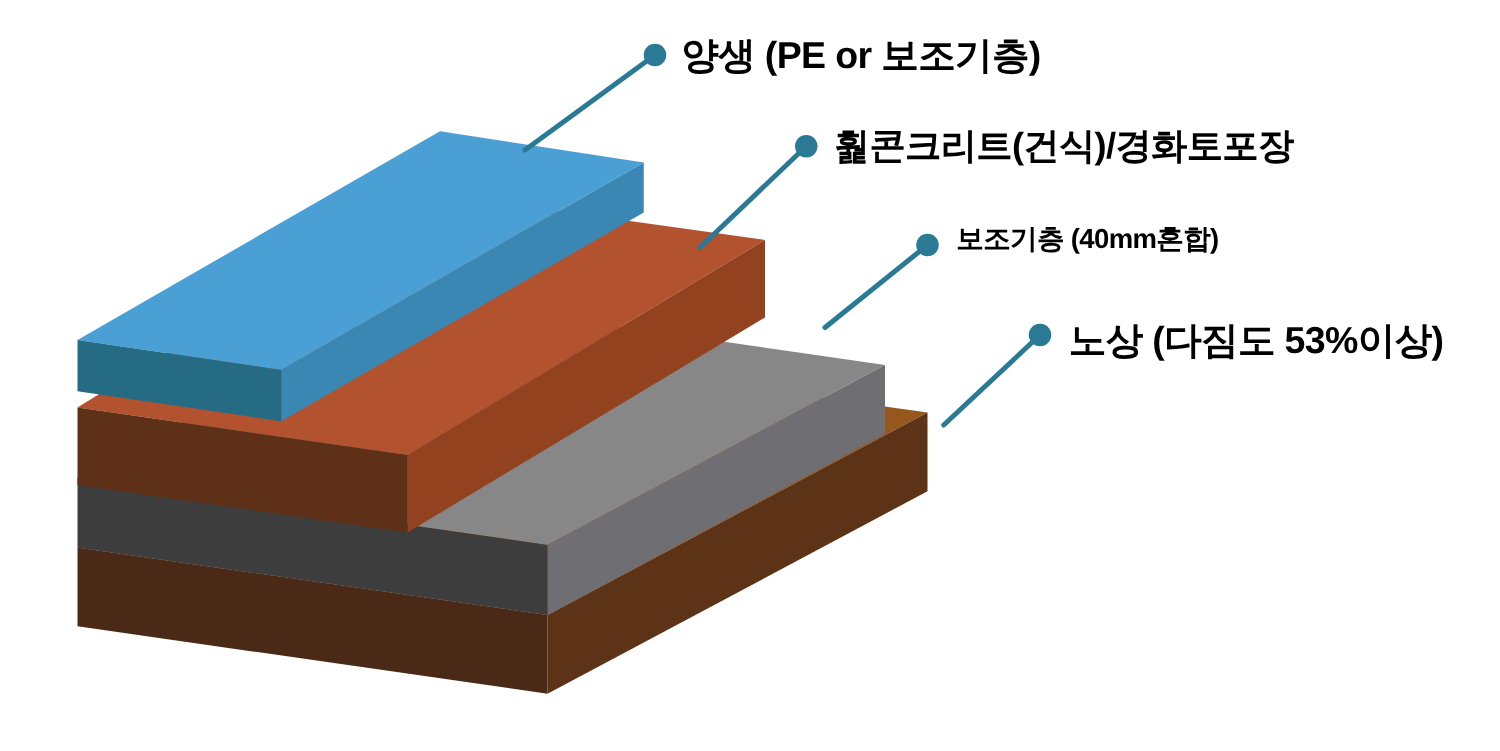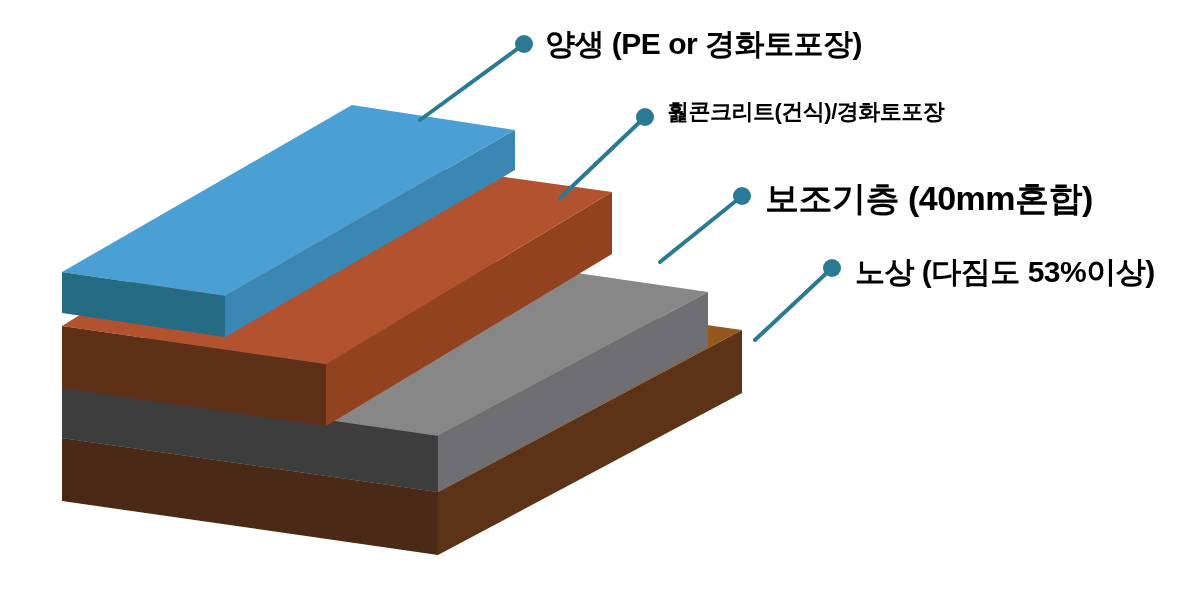--- a/index.html
+++ b/index.html
@@ -32,22 +32,22 @@
   }
   .label {
     position: absolute;
     white-space: nowrap;
     font-family: "Liberation Sans", sans-serif;
     font-weight: bold;
     color: #000000;
     letter-spacing: -0.5px;
   }
   .label-1 { left: 545px; top: 24px;  font-size: 30px; }
-  .label-2 { left: 667px; top: 97px;  font-size: 22px; }
-  .label-3 { left: 765px; top: 176px; font-size: 34px; }
+  .label-2 { left: 667px; top: 97px;  font-size: 29px; }
+  .label-3 { left: 765px; top: 176px; font-size: 22px; }
   .label-4 { left: 855px; top: 252px; font-size: 30px; }
 </style>
 </head>
 <body style="background: rgb(255, 255, 255);">
 
 <div id="stage">
 
   <svg class="diagram" viewBox="0 0 1200 601" xmlns="http://www.w3.org/2000/svg">
 
     <g>
@@ -82,21 +82,21 @@
       <circle cx="645" cy="117" r="9" fill="#2a7a96"></circle>
 
       <line x1="660" y1="262" x2="742" y2="196" stroke="#2a7a96" stroke-width="4" stroke-linecap="round"></line>
       <circle cx="742" cy="196" r="9" fill="#2a7a96"></circle>
 
       <line x1="755" y1="340" x2="832" y2="268" stroke="#2a7a96" stroke-width="4" stroke-linecap="round"></line>
       <circle cx="832" cy="268" r="9" fill="#2a7a96"></circle>
     </g>
   </svg>
 
-  <div class="label label-1">양생 (PE or 경화토포장)</div>
+  <div class="label label-1">양생 (PE or 보조기층)</div>
 
   <div class="label label-2">훭콘크리트(건식)/경화토포장</div>
 
   <div class="label label-3">보조기층 (40mm혼합)</div>
 
   <div class="label label-4">노상 (다짐도 53%이상)</div>
 
 </div>
 
 </body></html>

